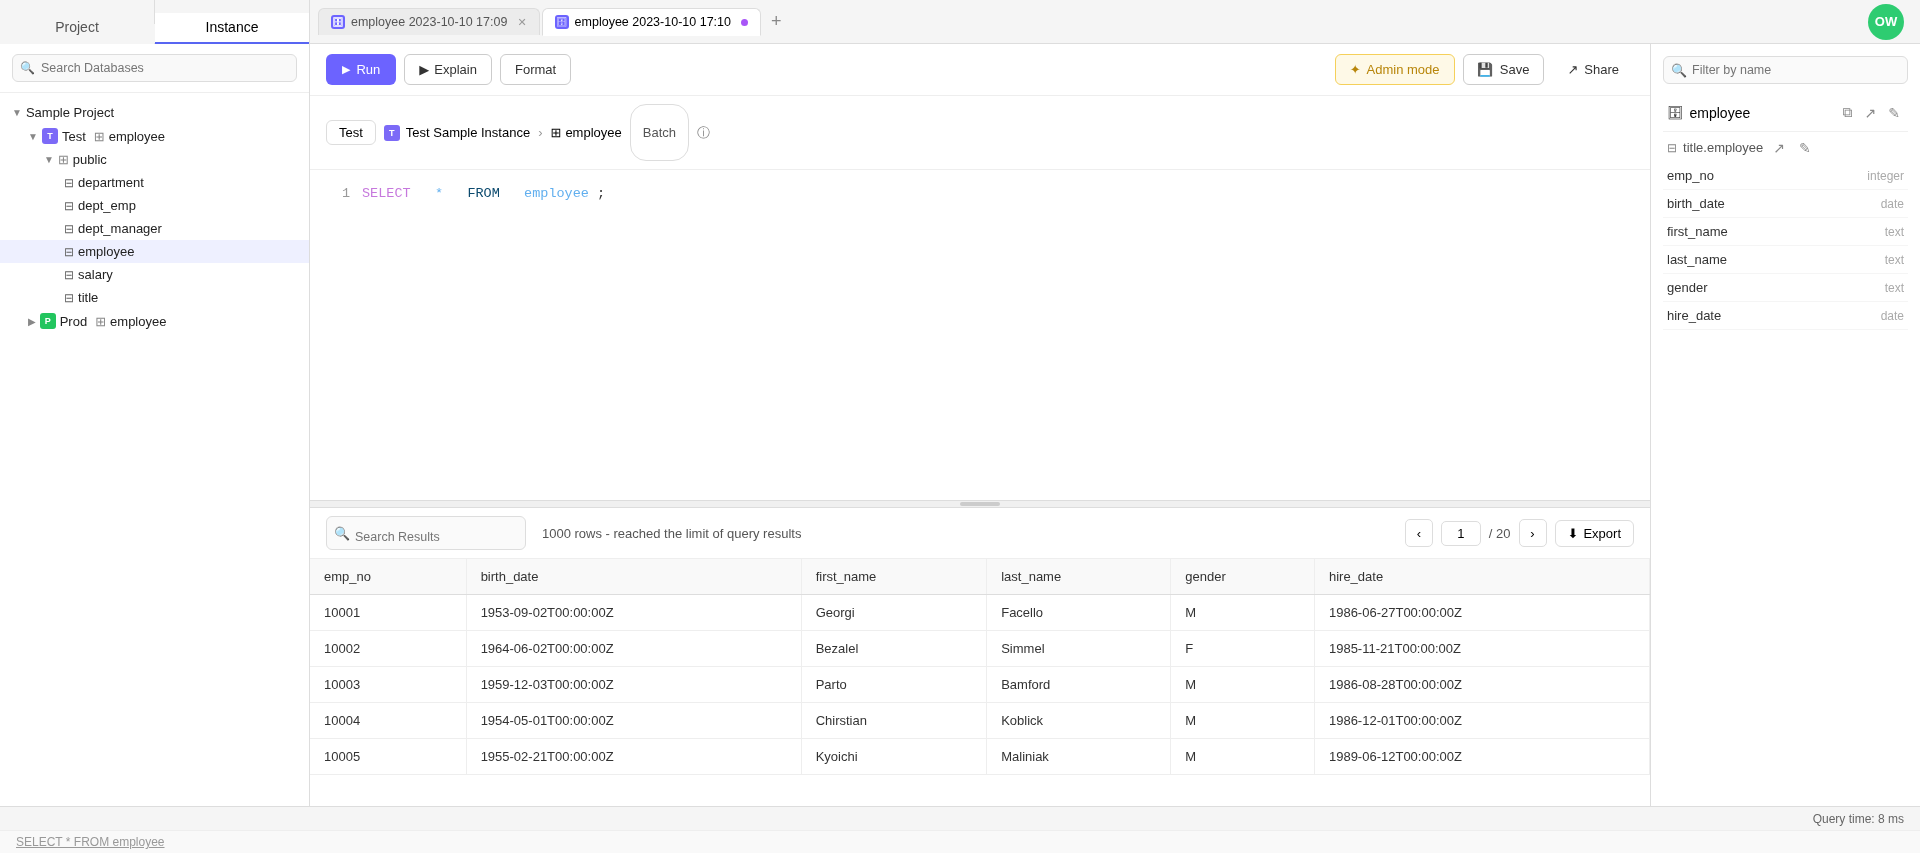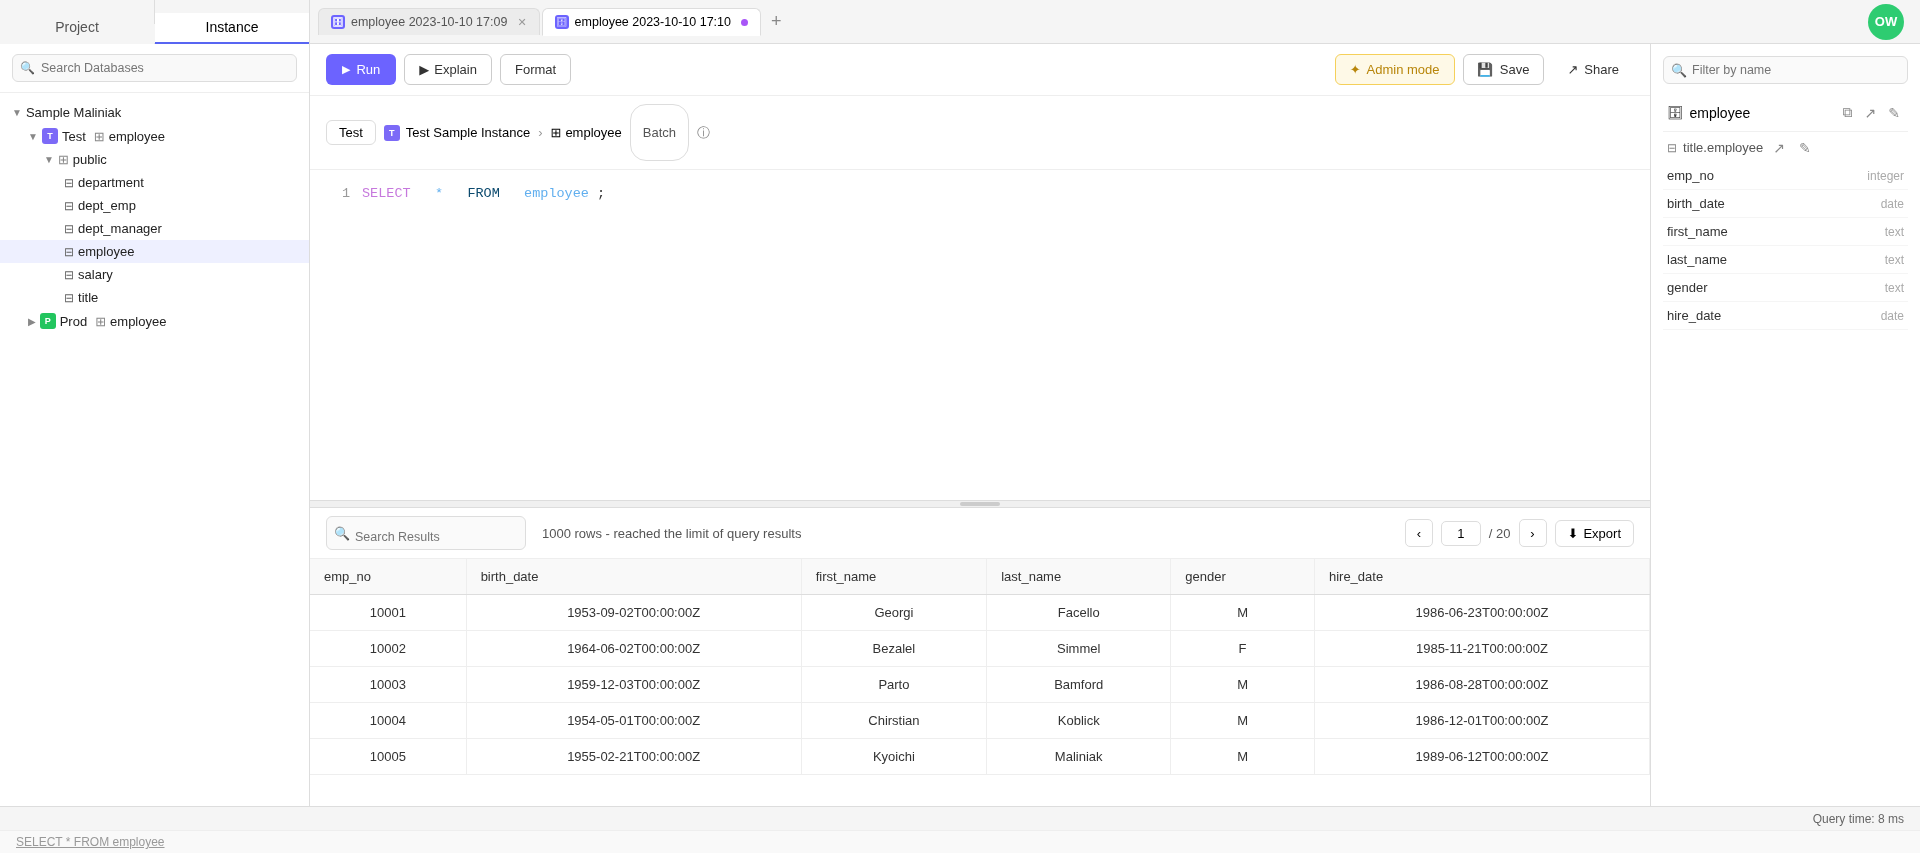--- a/index.html
+++ b/index.html
@@ -154,21 +154,21 @@
 
     
     .results-table-wrap { flex: 1; overflow: auto; }
     .results-table { width: 100%; border-collapse: collapse; font-size: 13px; }
     .results-table th {
       background: #f9f9f9; border-bottom: 1px solid #ddd; border-right: 1px solid #eee;
       padding: 10px 14px; text-align: left; font-weight: 500; color: #333; position: sticky; top: 0;
     }
     .results-table td {
       border-bottom: 1px solid #eee; border-right: 1px solid #eee;
-      padding: 10px 14px; color: #333; text-align: center;
+      padding: 10px 14px; color: #333;
     }
 
     
     .right-sidebar {
       width: 270px; border-left: 1px solid #ddd; display: flex; flex-direction: column;
       background: #fff; flex-shrink: 0; position: relative;
     }
     .right-sidebar-content { flex: 1; overflow-y: auto; padding: 12px; }
     .filter-input-wrap { position: relative; margin-bottom: 10px; }
     .filter-input-wrap input {
@@ -239,21 +239,21 @@
     <div class="sidebar-search">
       <div class="sidebar-search-wrap">
         <span class="search-icon">🔍</span>
         <input type="text" placeholder="Search Databases" style="">
       </div>
     </div>
     <div class="sidebar-tree">
 
       <div class="tree-item">
         <span class="chevron indent1">▼</span>
-        <span>Sample Maliniak</span>
+        <span>Sample Project</span>
       </div>
 
       <div class="tree-item">
         <span class="chevron indent2">▼</span>
         <span class="instance-icon">T</span>
         <span>Test</span>
         <span class="db-icon" style="margin-left:4px;">⊞</span>
         <span>employee</span>
       </div>
 
@@ -405,21 +405,21 @@
               <th>hire_date</th>
             </tr>
           </thead>
           <tbody id="results-tbody">
           <tr>
                 <td>10001</td>
                 <td>1953-09-02T00:00:00Z</td>
                 <td>Georgi</td>
                 <td>Facello</td>
                 <td>M</td>
-                <td>1986-06-23T00:00:00Z</td>
+                <td>1986-06-27T00:00:00Z</td>
               </tr>
               <tr>
                 <td>10002</td>
                 <td>1964-06-02T00:00:00Z</td>
                 <td>Bezalel</td>
                 <td>Simmel</td>
                 <td>F</td>
                 <td>1985-11-21T00:00:00Z</td>
               </tr>
               <tr>

